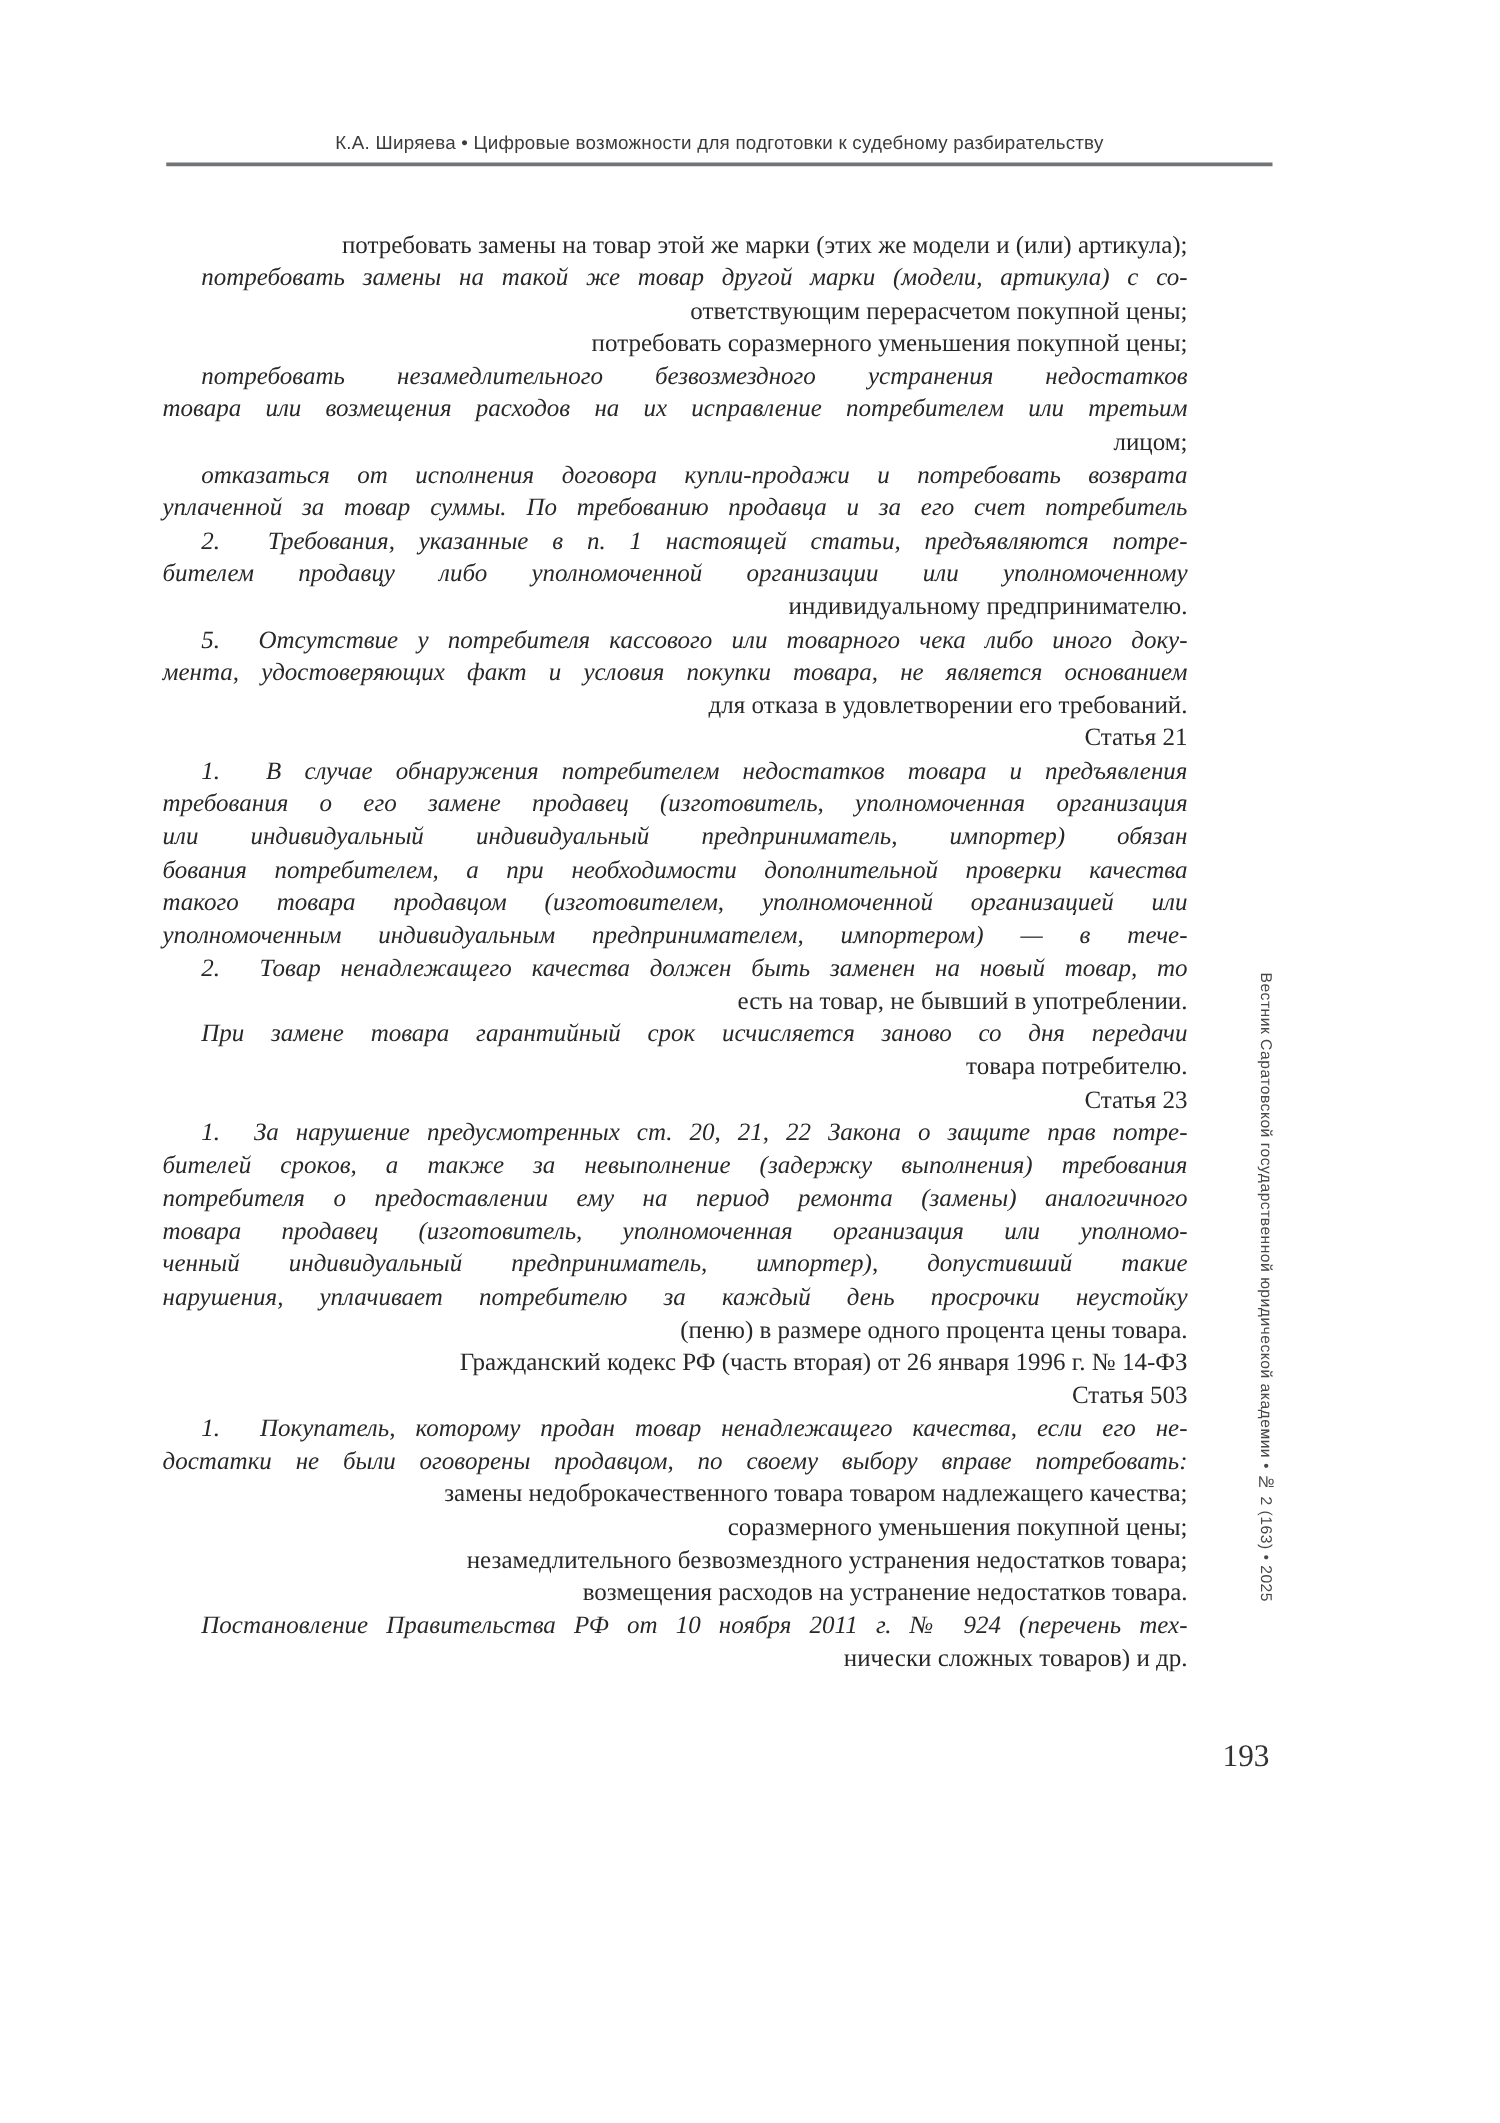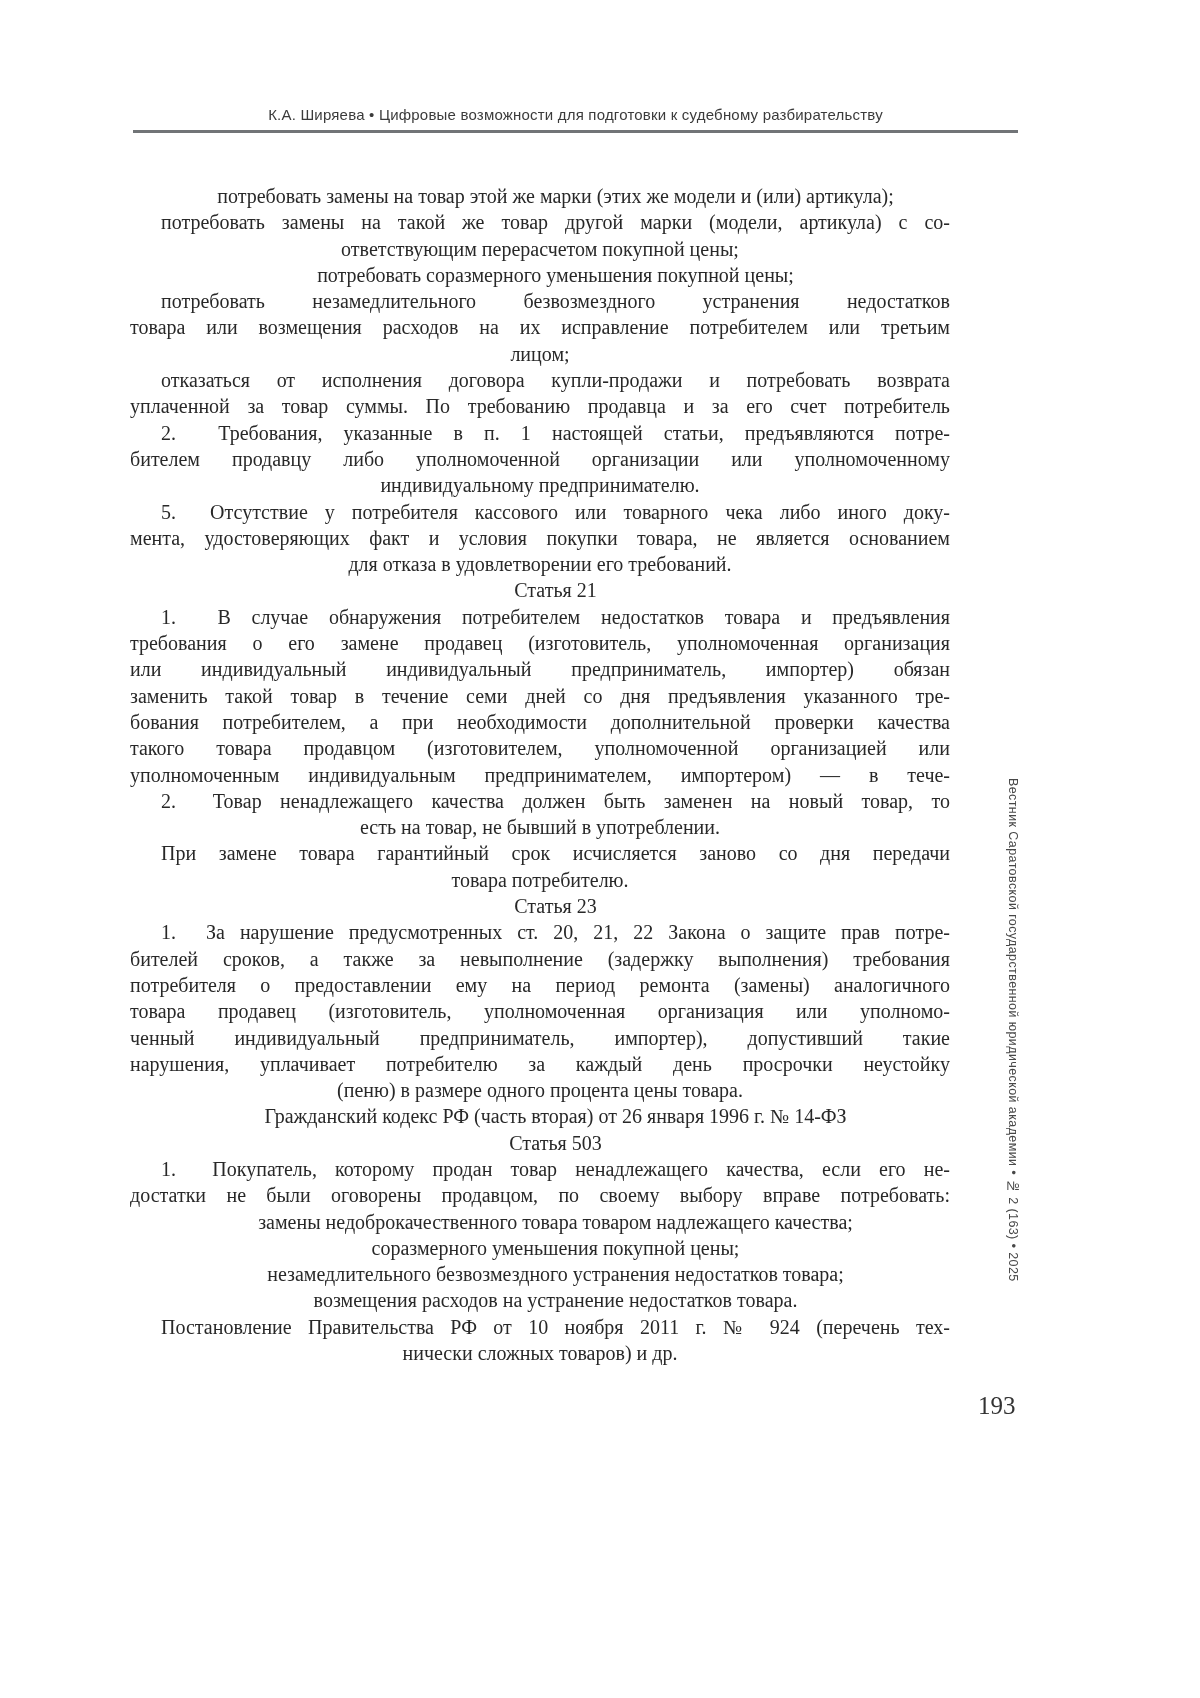--- a/index.html
+++ b/index.html
@@ -39,25 +39,26 @@
     left: 130px;
     top: 183px;
     width: 820px;
     font-family: "Liberation Serif", "DejaVu Serif", serif;
     font-size: 20px;
     color: #282828;
   }
   .line {
     height: 26.3px;
     line-height: 26.3px;
-    text-align: center;
+    text-align: right;
   }
   .line.just {
     text-align: justify;
     text-align-last: justify;
+    font-style: italic;
   }
   .line.indent {
     text-indent: 31px;
   }
   .journal-sidebar-text {
     position: absolute;
     left: 1006px;
     top: 778px;
     writing-mode: vertical-rl;
     text-orientation: mixed;
@@ -98,21 +99,20 @@
       <div class="line indent just">2.&nbsp; Требования, указанные в п. 1 настоящей статьи, предъявляются потре-</div>
       <div class="line just">бителем продавцу либо уполномоченной организации или уполномоченному</div>
       <div class="line">индивидуальному предпринимателю.</div>
       <div class="line indent just">5.&nbsp; Отсутствие у потребителя кассового или товарного чека либо иного доку-</div>
       <div class="line just">мента, удостоверяющих факт и условия покупки товара, не является основанием</div>
       <div class="line">для отказа в удовлетворении его требований.</div>
       <div class="line indent">Статья 21</div>
       <div class="line indent just">1.&nbsp; В случае обнаружения потребителем недостатков товара и предъявления</div>
       <div class="line just">требования о его замене продавец (изготовитель, уполномоченная организация</div>
       <div class="line just">или индивидуальный индивидуальный предприниматель, импортер) обязан</div>
-      <div class="line just">заменить такой товар в течение семи дней со дня предъявления указанного тре-</div>
       <div class="line just">бования потребителем, а при необходимости дополнительной проверки качества</div>
       <div class="line just">такого товара продавцом (изготовителем, уполномоченной организацией или</div>
       <div class="line just">уполномоченным индивидуальным предпринимателем, импортером) — в тече-</div>
       <div class="line indent just">2.&nbsp; Товар ненадлежащего качества должен быть заменен на новый товар, то</div>
       <div class="line">есть на товар, не бывший в употреблении.</div>
       <div class="line indent just">При замене товара гарантийный срок исчисляется заново со дня передачи</div>
       <div class="line">товара потребителю.</div>
       <div class="line indent">Статья 23</div>
       <div class="line indent just">1.&nbsp; За нарушение предусмотренных ст. 20, 21, 22 Закона о защите прав потре-</div>
       <div class="line just">бителей сроков, а также за невыполнение (задержку выполнения) требования</div>

